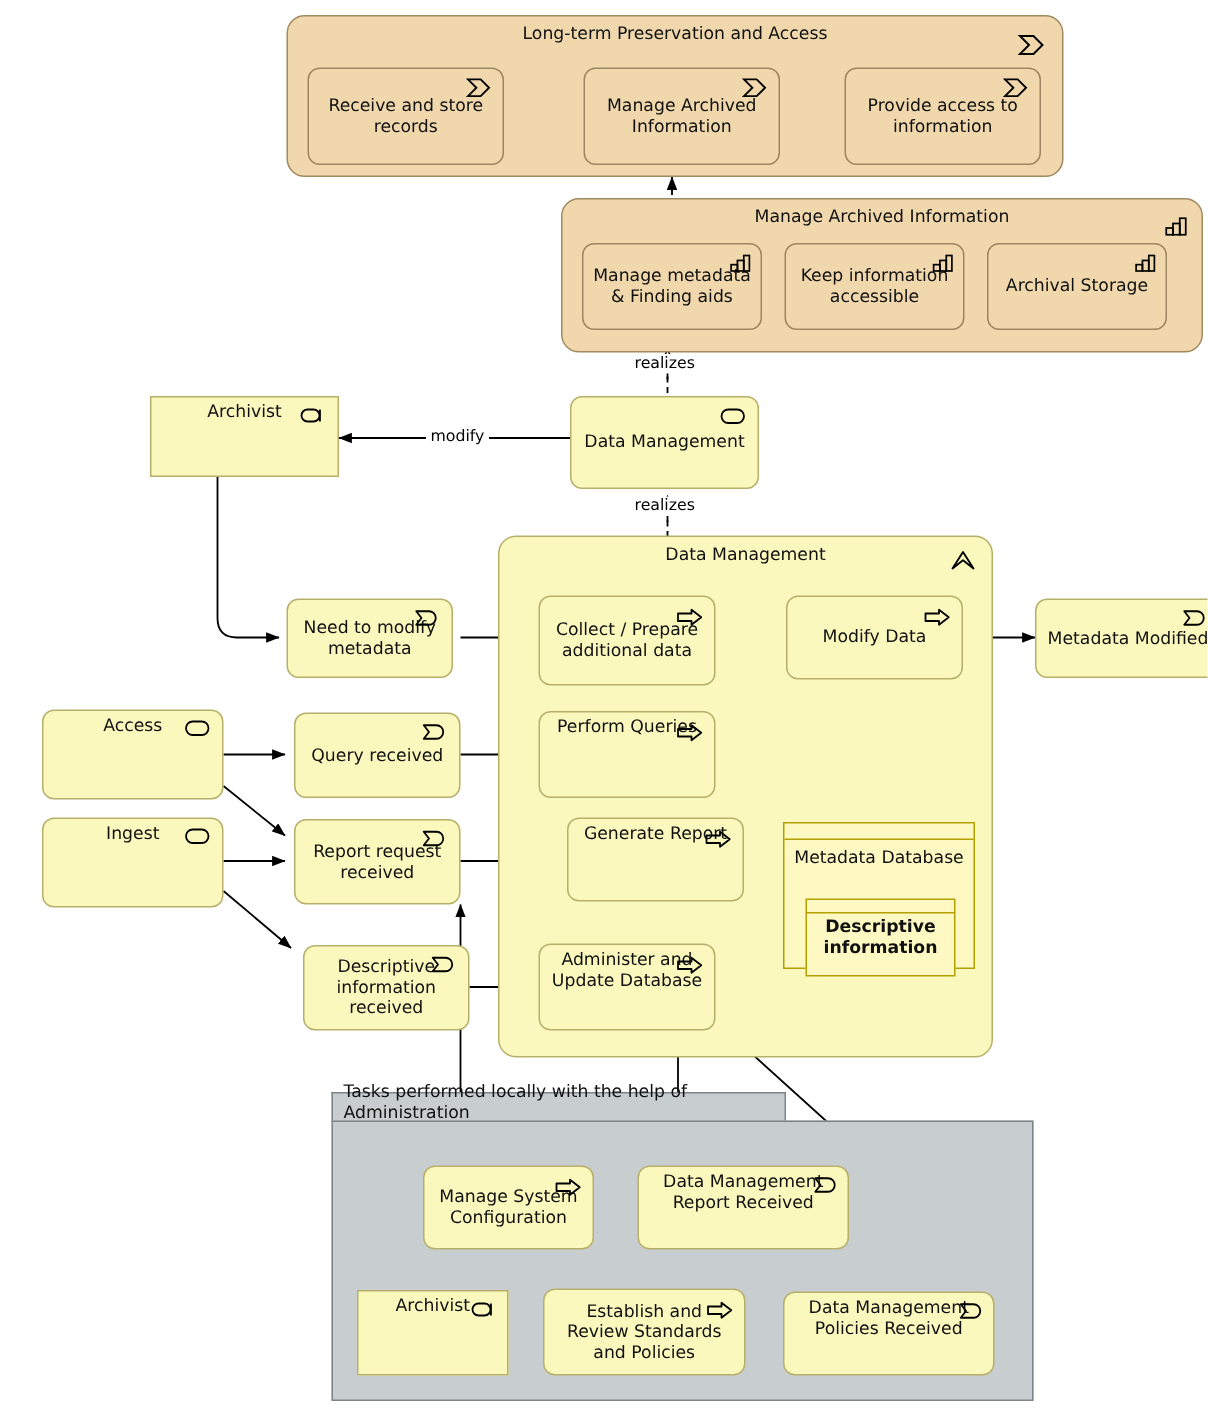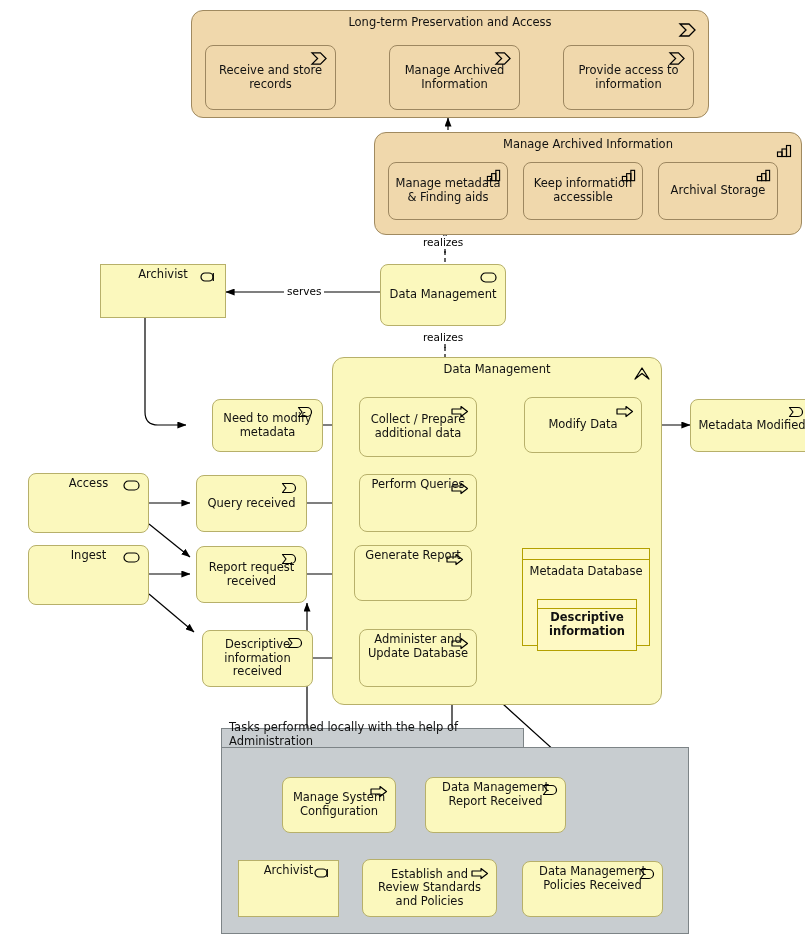--- a/index.html
+++ b/index.html
@@ -189,21 +189,21 @@
       <g fill="none" stroke="#000" stroke-width="1.2">
         <rect x="1.5" y="9" width="4.5" height="4.5"></rect>
         <rect x="6" y="6" width="4.5" height="7.5"></rect>
         <rect x="10.5" y="2.5" width="4" height="11"></rect>
       </g>
     </svg>
   </div>
 
   <div style="position:absolute;left:403px;top:236px;font-size:10.5px;background:#fff;padding:0 2px;">realizes</div>
   <div style="position:absolute;left:403px;top:331px;font-size:10.5px;background:#fff;padding:0 2px;">realizes</div>
-  <div style="position:absolute;left:266px;top:285px;font-size:10.5px;background:#fff;padding:0 3px;">serves</div>
+  <div style="position:absolute;left:266px;top:285px;font-size:10.5px;background:#fff;padding:0 3px;">modify</div>
 
   <div class="node el-yel-sq tl" style="left:82px;top:264px;width:126px;height:54px;">
     <span class="lbl">Archivist</span>
     <svg class="icn" style="right:7px;top:6px;" width="18" height="12" viewBox="0 0 18 12">
       <g fill="none" stroke="#000" stroke-width="1.2">
         <rect x="1" y="2" width="12" height="8" rx="4"></rect>
         <line x1="13.3" y1="2" x2="13.3" y2="10"></line>
       </g>
     </svg>
   </div>
@@ -236,21 +236,21 @@
     </svg>
   </div>
 
   <div class="node el-yel tl" style="left:341px;top:474px;width:118px;height:58px;">
     <span class="lbl">Perform Queries</span>
     <svg class="icn" style="right:7px;top:7px;" width="18" height="13" viewBox="0 0 18 13">
       <path d="M1,4 L10,4 L10,1.5 L16.5,6.5 L10,11.5 L10,9 L1,9 Z" fill="none" stroke="#000" stroke-width="1.2" stroke-linejoin="round"></path>
     </svg>
   </div>
 
-  <div class="node el-yel tl" style="left:336px;top:545px;width:118px;height:56px;padding-left:40px;">
+  <div class="node el-yel tl" style="left:360px;top:545px;width:118px;height:56px;padding-left:40px;">
     <span class="lbl">Generate Report</span>
     <svg class="icn" style="right:7px;top:7px;" width="18" height="13" viewBox="0 0 18 13">
       <path d="M1,4 L10,4 L10,1.5 L16.5,6.5 L10,11.5 L10,9 L1,9 Z" fill="none" stroke="#000" stroke-width="1.2" stroke-linejoin="round"></path>
     </svg>
   </div>
 
   <div class="node el-yel tl" style="left:341px;top:629px;width:118px;height:58px;">
     <span class="lbl">Administer and Update Database</span>
     <svg class="icn" style="right:7px;top:7px;" width="18" height="13" viewBox="0 0 18 13">
       <path d="M1,4 L10,4 L10,1.5 L16.5,6.5 L10,11.5 L10,9 L1,9 Z" fill="none" stroke="#000" stroke-width="1.2" stroke-linejoin="round"></path>
@@ -259,21 +259,21 @@
 
   <div class="dataobj" style="position:absolute;left:504px;top:548px;width:128px;height:98px;box-sizing:border-box;">
     <div class="bar"></div>
     <div class="body" style="height:24px;">Metadata Database</div>
     <div class="dataobj" style="position:absolute;left:14px;top:50px;width:100px;height:52px;box-sizing:border-box;font-weight:bold;">
       <div class="bar" style="height:9px;"></div>
       <div class="body" style="height:31px;padding:0 3px;">Descriptive information</div>
     </div>
   </div>
 
-  <div class="node el-yel" style="left:194px;top:399px;width:111px;height:53px;">
+  <div class="node el-yel" style="left:173px;top:399px;width:111px;height:53px;">
     <span class="lbl">Need to modify metadata</span>
     <svg class="icn" style="right:7px;top:6px;" width="18" height="12" viewBox="0 0 18 12">
       <path d="M1.5,1.5 L10,1.5 A4.5,4.5 0 0 1 10,10.5 L1.5,10.5 L5,6 Z" fill="none" stroke="#000" stroke-width="1.2" stroke-linejoin="round"></path>
     </svg>
   </div>
 
   <div class="node el-yel" style="left:672px;top:399px;width:124px;height:53px;">
     <span class="lbl">Metadata Modified</span>
     <svg class="icn" style="right:7px;top:6px;" width="18" height="12" viewBox="0 0 18 12">
       <path d="M1.5,1.5 L10,1.5 A4.5,4.5 0 0 1 10,10.5 L1.5,10.5 L5,6 Z" fill="none" stroke="#000" stroke-width="1.2" stroke-linejoin="round"></path>

